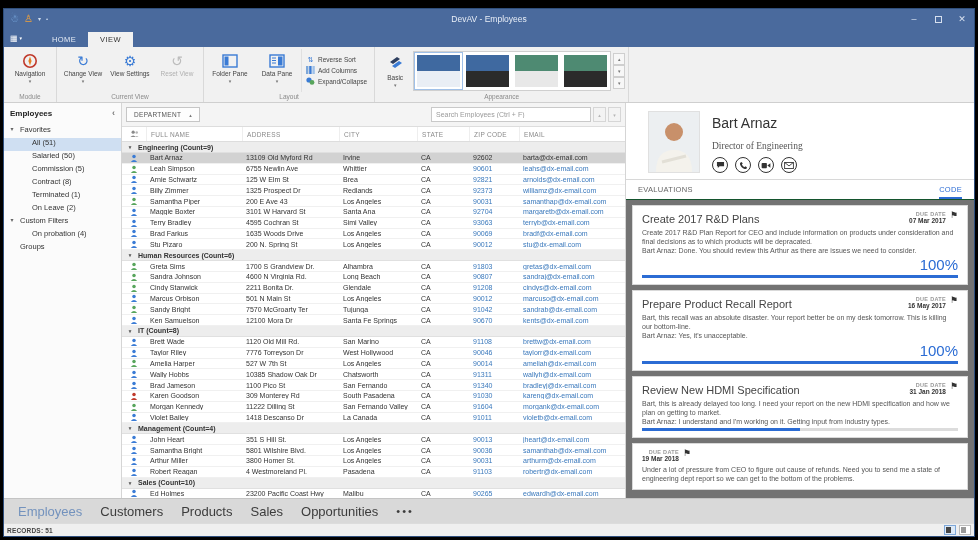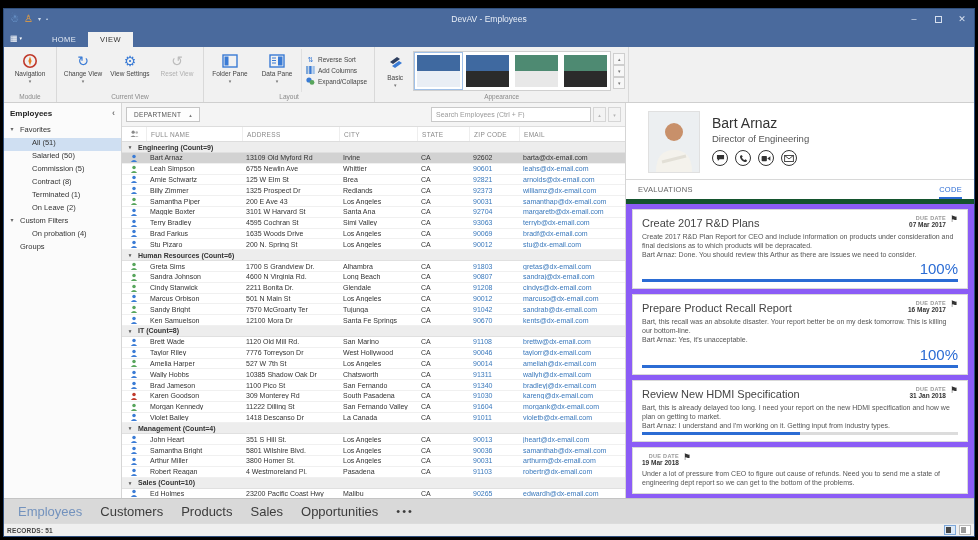--- a/index.html
+++ b/index.html
@@ -81,27 +81,27 @@
   .erow > div { padding-left:4px; overflow:hidden; white-space:nowrap; }
   .erow .icon-cell { display:flex; justify-content:center; padding-left:0; }
   .erow a { color:#3978bc; text-decoration:underline; cursor:pointer; }
   .erow.selected a { color:#333; }
 
   
   .rightpanel { width:348px; flex:0 0 auto; display:flex; flex-direction:column; background:#fff; min-height:0; }
   .profile { display:flex; gap:12px; padding:8px 0 6px 22px; align-items:flex-start; }
   .photo { width:52px; height:62px; background:#eceff1; border:1px solid #e0e0e0; display:flex; align-items:flex-end; justify-content:center; overflow:hidden; }
   .pname { font-size:14px; color:#333; margin-top:4px; }
-  .ptitle { font-size:9.5px; color:#555; margin:2px 0 6px; }
+  .ptitle { font-size:9.5px; color:#555; margin:10px 0 6px;font-family:Liberation Serif, serif; }
   .pactions { display:flex; gap:7px; }
   .action-circle { width:16px; height:16px; border:1.2px solid #333; border-radius:50%; display:flex; align-items:center; justify-content:center; }
   .ptabs { border-top:1px solid #d8d8d8; display:flex; justify-content:space-between; gap:14px; padding:5px 12px 0; height:20px; }
   .ptab { font-size:7.5px; letter-spacing:.3px; color:#666; padding-bottom:3px; }
   .ptab.active { color:#2b6cd4; border-bottom:2px solid #2b6cd4; }
-  .tasks { flex:1; background:#8b5cf6; border-top:5px solid #14532d; overflow:hidden; padding:5px 6px; display:flex; flex-direction:column; gap:5px; }
+  .tasks { flex:1; background:#737373; border-top:1px solid #14532d; overflow:hidden; padding:5px 6px; display:flex; flex-direction:column; gap:5px; }
   .card { background:#fff; border:1px solid #d9d9d9; padding:5px 9px 6px; flex:0 0 auto; }
   .card-top { display:flex; justify-content:space-between; align-items:flex-start; }
   .card-title { font-size:11px; color:#444; padding-top:2px; }
   .due { display:flex; gap:4px; align-items:flex-start; }
   .due-texts { text-align:right; }
   .due-label { font-size:5.5px; color:#999; font-weight:bold; letter-spacing:.3px; }
   .due-date { font-size:6.5px; color:#333; font-weight:bold; }
   .flag { font-size:9px; line-height:9px; }
   .card-desc { font-size:7px; color:#555; line-height:1.3; margin-top:3px; white-space:pre-line; }
   .pct { text-align:right; font-size:15px; color:#2b6cd4; margin-top:1px; }

